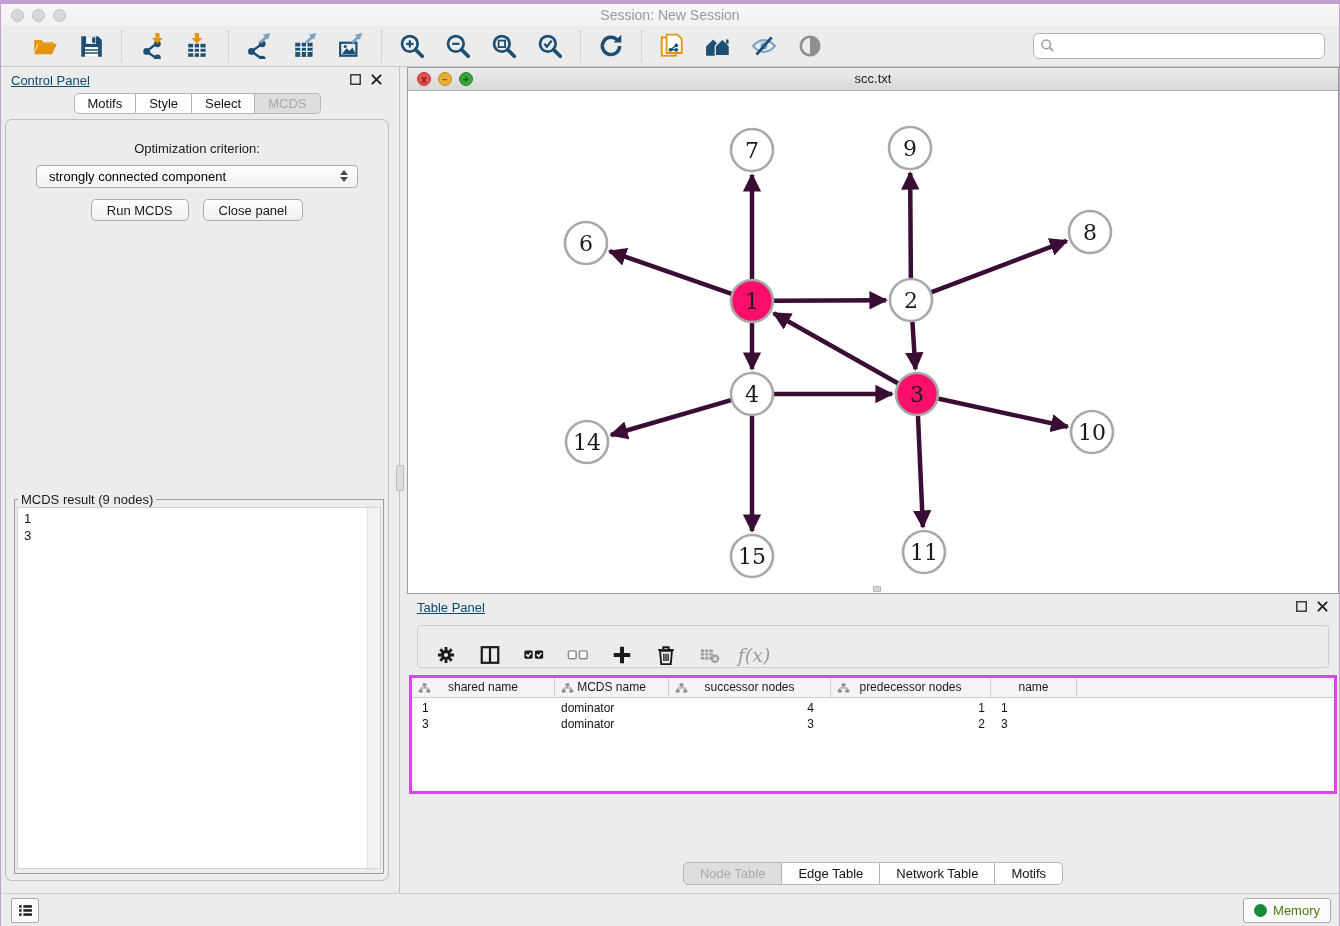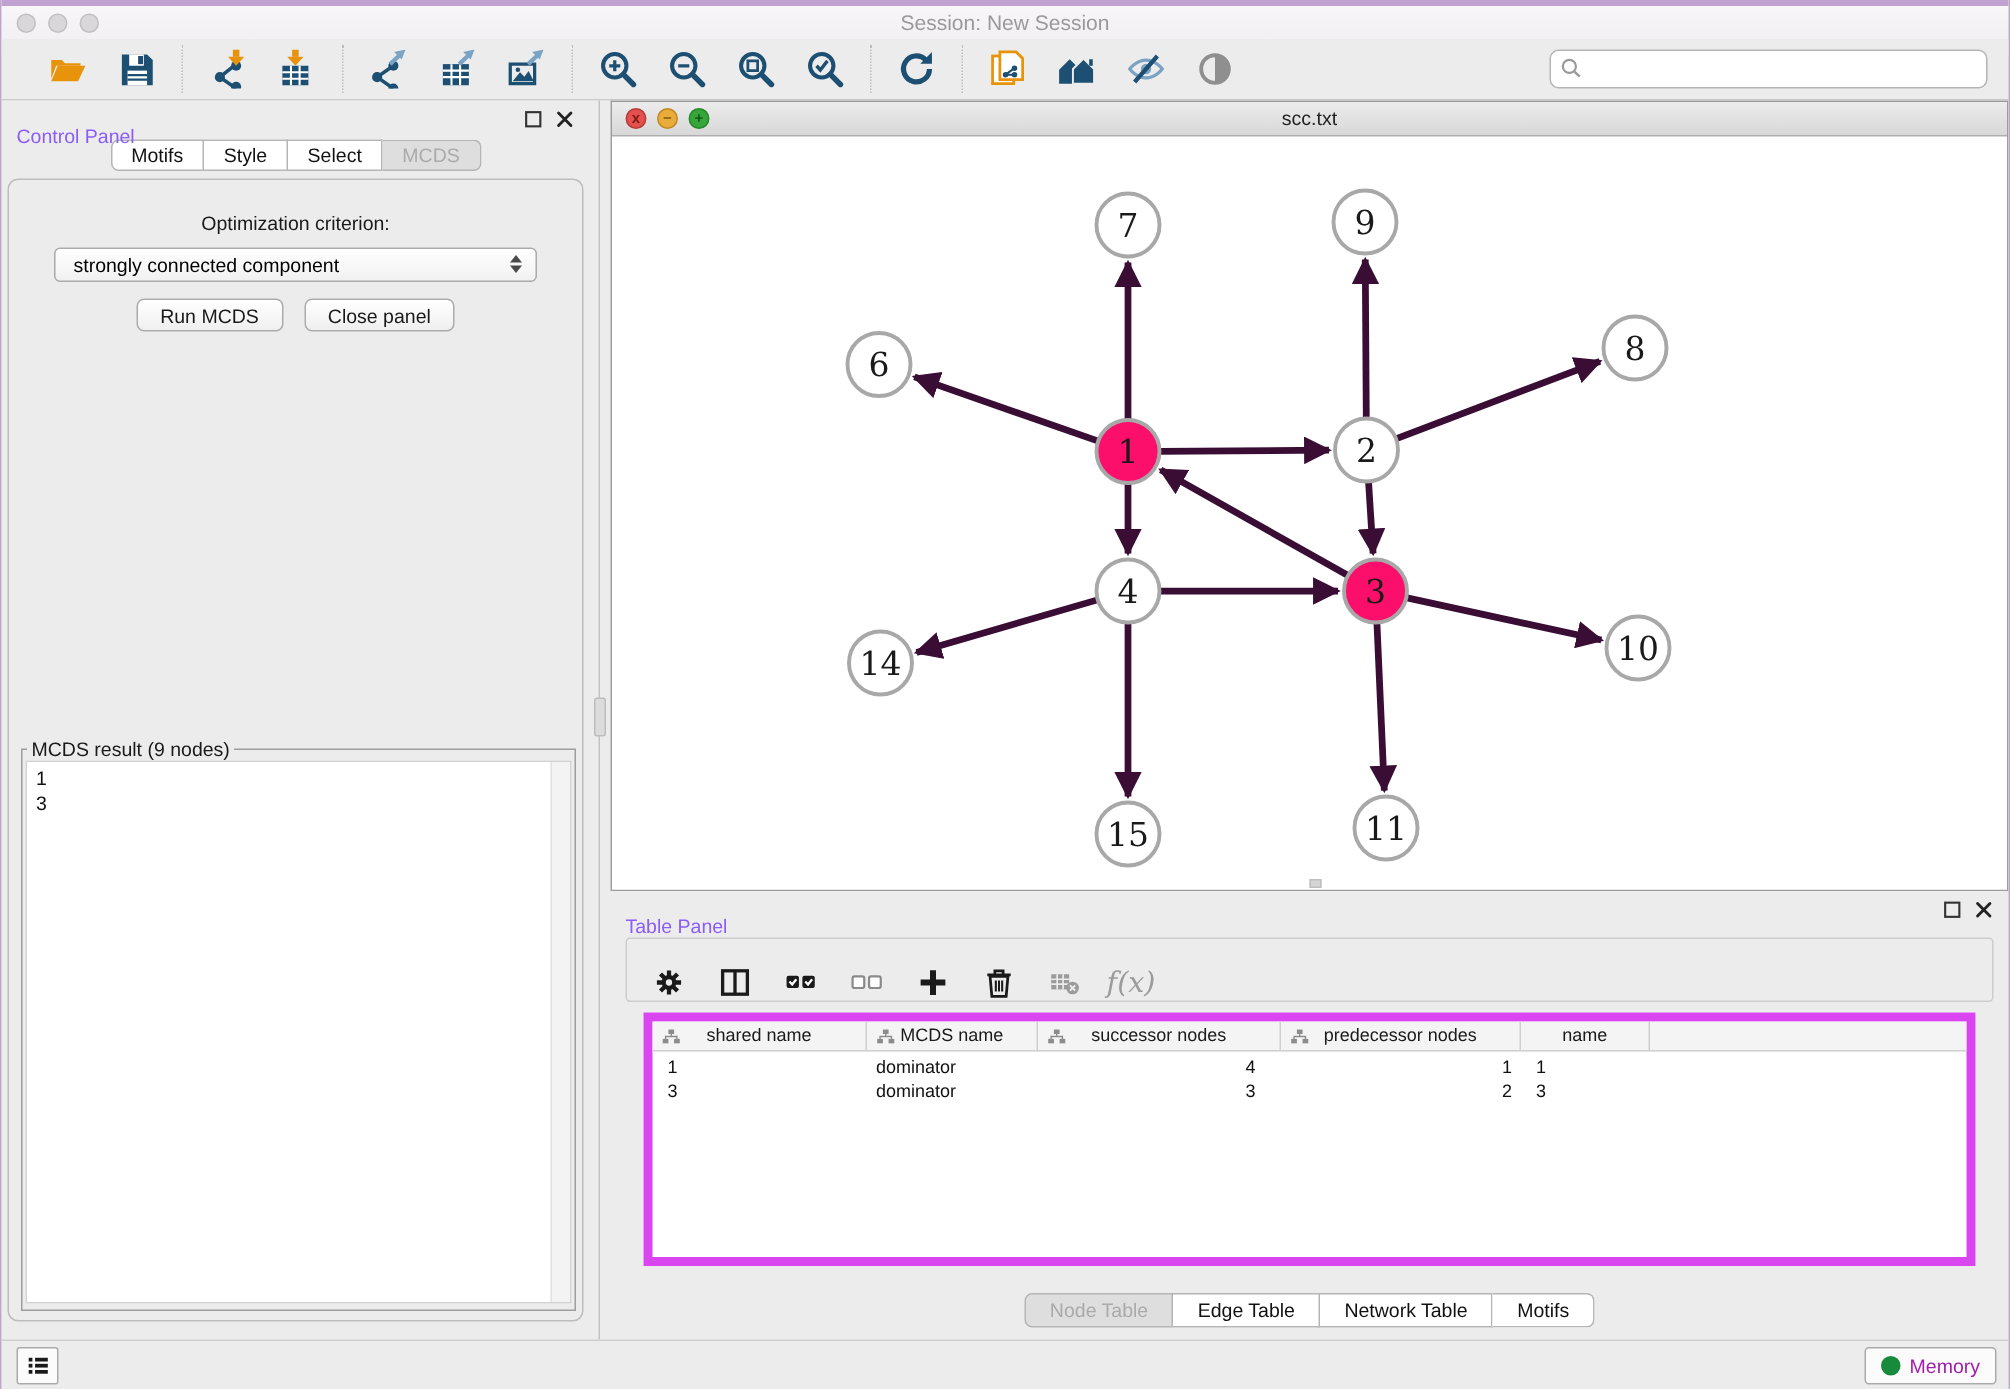--- a/index.html
+++ b/index.html
@@ -29,21 +29,21 @@
   .search-wrap input { width:100%; height:26px; border:1px solid #b5b5b5; border-radius:6px;
                        background:#fff; padding:0 8px 0 26px; font-size:13px; outline:none; }
   .search-icon { position:absolute; left:7px; top:5px; width:15px; height:15px; }
 
   
   .main { position:absolute; top:67px; bottom:33px; left:0; right:0; display:flex; }
 
   
   .control-panel { width:392px; position:relative; background:#ececec; }
   .panel-header { height:26px; position:relative; }
-  .panel-title { position:absolute; left:10px; top:16px; font-size:13px; color:#8b5cf6; }
+  .panel-title { position:absolute; left:10px; top:6px; font-size:13px; color:#0c4a6e;text-decoration:underline; }
   .panel-btns { position:absolute; right:10px; top:6px; display:flex; gap:8px; }
   .panel-btns svg { width:13px; height:13px; cursor:pointer; }
 
   .tab-row { display:flex; justify-content:center; }
   .tab { height:21px; line-height:19px; padding:0 13px; font-size:13px; background:#fff;
          border:1px solid #b5b5b5; border-left:none; color:#111; cursor:pointer; }
   .tab:first-child { border-left:1px solid #b5b5b5; border-radius:5px 0 0 5px; }
   .tab:last-child { border-radius:0 5px 5px 0; }
   .tab.active { background:#dedede; color:#aaaaaa; }
 
@@ -96,21 +96,21 @@
 
   
   .table-panel { flex:1; position:relative; background:#ececec; }
   .tp-toolbar { margin:5px 10px 0; height:43px; border:1px solid #cdcdcd; border-radius:3px;
                 display:flex; align-items:flex-end; gap:20px; padding:0 16px; background:#ececec; }
   .tp-btn { width:24px; height:24px; display:flex; align-items:center; justify-content:center; cursor:pointer; }
   .tp-btn svg { width:22px; height:22px; }
   .tp-btn.disabled { cursor:default; }
   .fx-label { font-family:"DejaVu Serif", serif; font-style:italic; font-size:19px; color:#9b9b9b; }
 
-  .tp-table { margin:7px 22px 0; height:169px; background:#fff; border:6px solid #d946ef; overflow:hidden; }
+  .tp-table { margin:7px 2px 0; height:119px; background:#fff; border:3px solid #d946ef; overflow:hidden; }
   .t-head { display:flex; height:20px; background:#f4f4f4; border-bottom:1px solid #cfcfcf; }
   .t-hcell { position:relative; font-size:12px; color:#1a1a1a; text-align:center; line-height:19px;
              border-right:1px solid #cfcfcf; }
   .t-hcell svg { position:absolute; left:6px; top:3.5px; width:13px; height:13px; }
   .t-row { display:flex; height:16px; font-size:12px; color:#111; }
   .t-cell { line-height:16px; overflow:hidden; white-space:nowrap; }
   .c0 { width:143px; } .c1 { width:114px; } .c2 { width:162px; } .c3 { width:160px; } .c4 { width:86px; }
   .t-cell.c0 { padding-left:10px; } .t-cell.c1 { padding-left:6px; }
   .t-cell.c2 { text-align:right; padding-right:17px; } .t-cell.c3 { text-align:right; padding-right:6px; }
   .t-cell.c4 { padding-left:10px; }
@@ -121,21 +121,21 @@
 
   
   .statusbar { position:absolute; bottom:0; left:0; right:0; height:33px; background:#ececec;
                border-top:1px solid #cfcfcf; }
   .sb-left-btn { position:absolute; left:10px; top:4px; width:28px; height:25px; background:#fbfbfb;
                  border:1px solid #ababab; border-radius:2px; display:flex; align-items:center;
                  justify-content:center; cursor:pointer; }
   .sb-left-btn svg { width:17px; height:17px; }
   .memory-btn { position:absolute; right:8px; top:4px; height:25px; padding:0 10px; background:#fbfbfb;
                 border:1px solid #ababab; border-radius:3px; display:flex; align-items:center; gap:6px;
-                font-size:13px; color:#a21caf; cursor:pointer; }
+                font-size:13px; color:#4d7c0f; cursor:pointer; }
   .mem-dot { width:13px; height:13px; border-radius:50%; background:#178a3c; }
 </style>
 </head>
 <body>
 
 <div class="app">
 
   <div class="titlebar">
     <div class="tl-group">
       <span class="tl-dot"></span>

